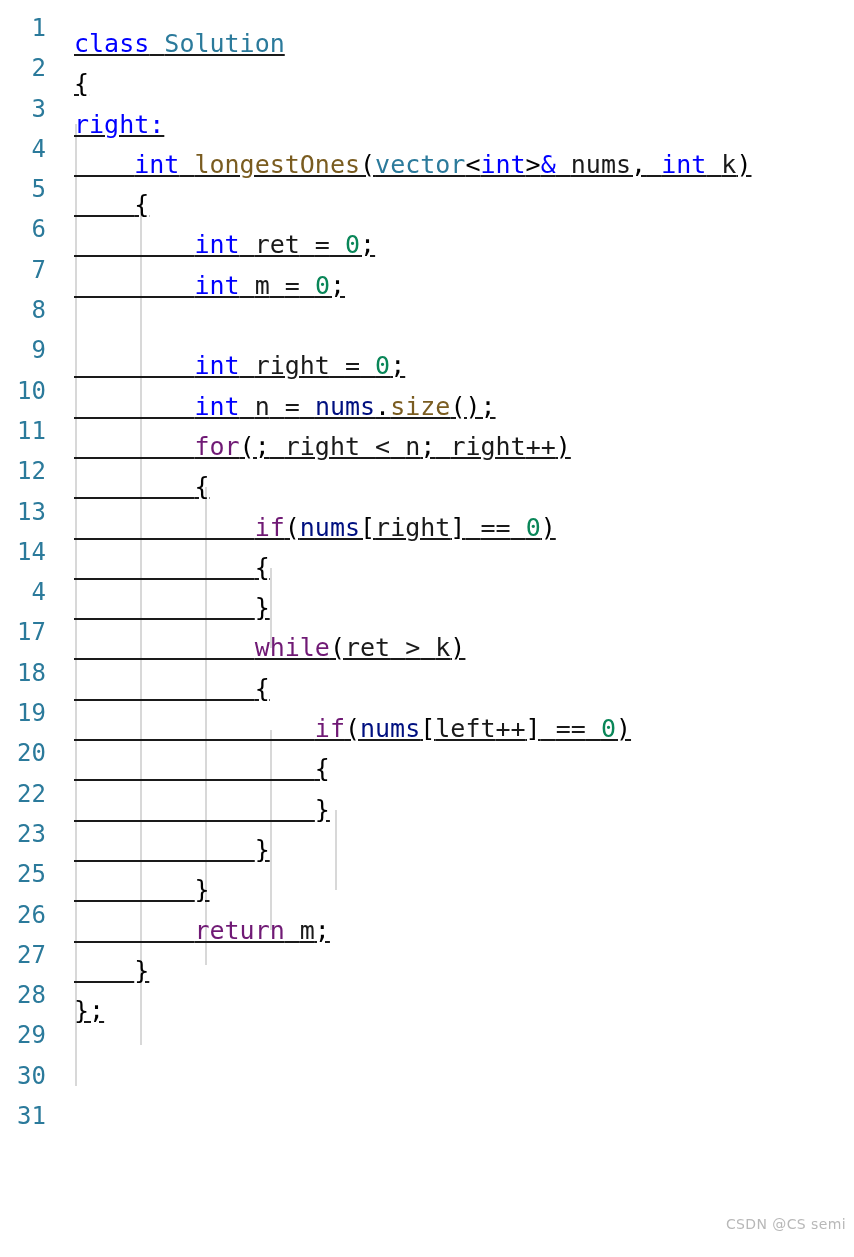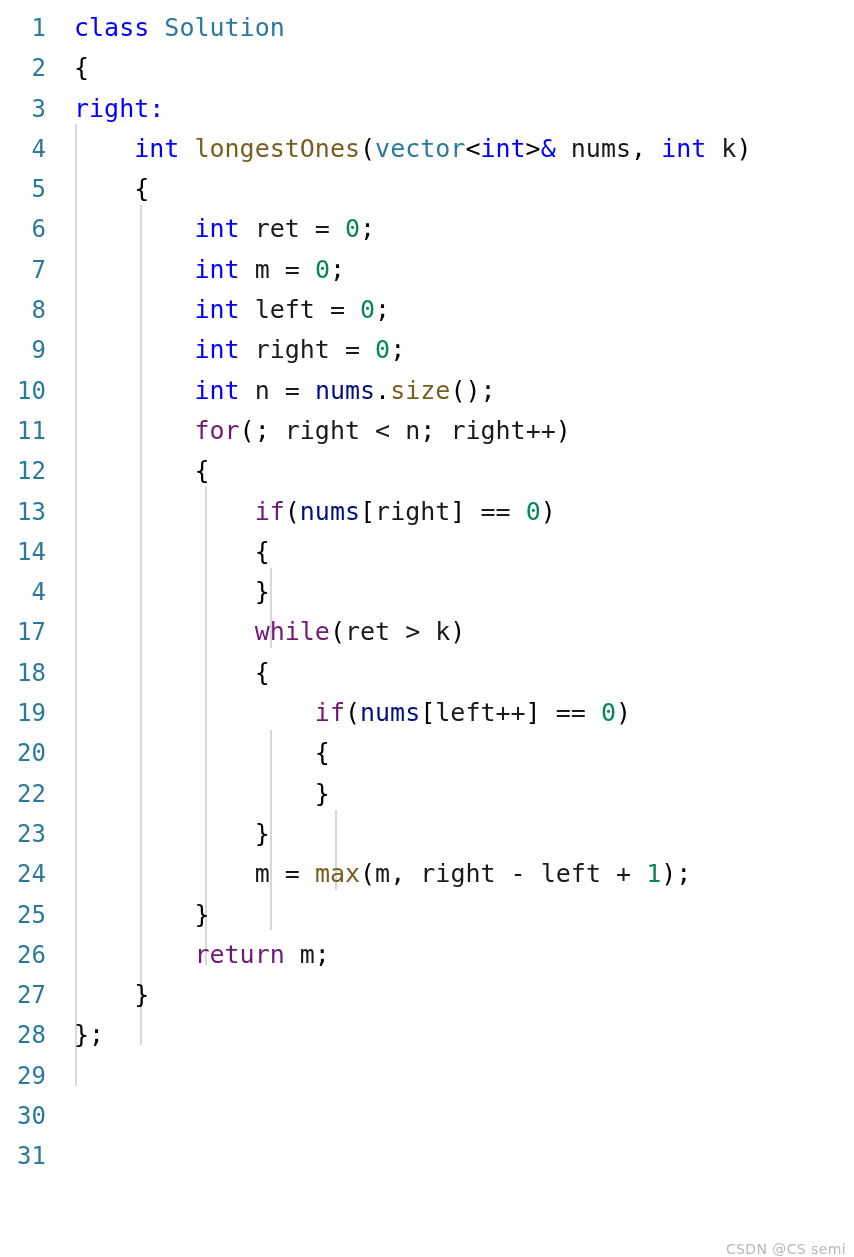--- a/index.html
+++ b/index.html
@@ -42,22 +42,23 @@
     width: 46px;
     text-align: right;
     color: #2b7a9b;
     font-size: 24px;
     font-family: "DejaVu Sans Mono", "Liberation Mono", monospace;
   }
 
   .ltext {
     position: absolute;
     left: 74px;
-    top: 0;
+    top: 16px;
     color: #1a1a1a;
+    text-decoration: underline;
   }
 
   
   .guide {
     position: absolute;
     width: 2px;
     background: #d8d8d8;
     z-index: 0;
   }
 
@@ -67,21 +68,21 @@
   .type { color: #2b7a9b; }            
   .fn   { color: #7a5c20; margin-top: 16px; }            
   .num  { color: #098658; }            
   .var  { color: #001080; }            
   .pun  { color: #000000; }            
   .op   { color: #1a1a1a; }
 
   .watermark {
     position: absolute;
     right: 8px;
-    bottom: 0;
+    bottom: 25px;
     font-family: "DejaVu Sans", "Liberation Sans", sans-serif;
     font-size: 14px;
     color: #b8b8b8;
     letter-spacing: 0.4px;
   }
 </style>
 </head>
 <body>
 
 <div id="editor">
@@ -125,21 +126,20 @@
       <span class="ltext">        <span class="kw">int</span> <span class="op">ret</span> <span class="op">=</span> <span class="num">0</span><span class="pun">;</span></span>
     </div>
 
     <div class="line">
       <span class="lineno">7</span>
       <span class="ltext">        <span class="kw">int</span> <span class="op">m</span> <span class="op">=</span> <span class="num">0</span><span class="pun">;</span></span>
     </div>
 
     <div class="line">
       <span class="lineno">8</span>
-      <span class="ltext">        <span class="kw">int</span> <span class="op">left</span> <span class="op">=</span> <span class="num">0</span><span class="pun">;</span></span>
     </div>
 
     <div class="line">
       <span class="lineno">9</span>
       <span class="ltext">        <span class="kw">int</span> <span class="op">right</span> <span class="op">=</span> <span class="num">0</span><span class="pun">;</span></span>
     </div>
 
     <div class="line">
       <span class="lineno">10</span>
       <span class="ltext">        <span class="kw">int</span> <span class="op">n</span> <span class="op">=</span> <span class="var">nums</span><span class="pun">.</span><span class="fn">size</span><span class="pun">();</span></span>
@@ -195,24 +195,20 @@
     <div class="line">
       <span class="lineno">22</span>
       <span class="ltext">                <span class="pun">}</span></span>
     </div>
 
     <div class="line">
       <span class="lineno">23</span>
       <span class="ltext">            <span class="pun">}</span></span>
     </div>
 
-    <div class="line">
-      <span class="lineno">24</span>
-      <span class="ltext">            <span class="op">m</span> <span class="op">=</span> <span class="fn">max</span><span class="pun">(</span><span class="op">m</span><span class="pun">,</span> <span class="op">right</span> <span class="op">-</span> <span class="op">left</span> <span class="op">+</span> <span class="num">1</span><span class="pun">);</span></span>
-    </div>
 
     <div class="line">
       <span class="lineno">25</span>
       <span class="ltext">        <span class="pun">}</span></span>
     </div>
 
     <div class="line">
       <span class="lineno">26</span>
       <span class="ltext">        <span class="ctl">return</span> <span class="op">m</span><span class="pun">;</span></span>
     </div>

